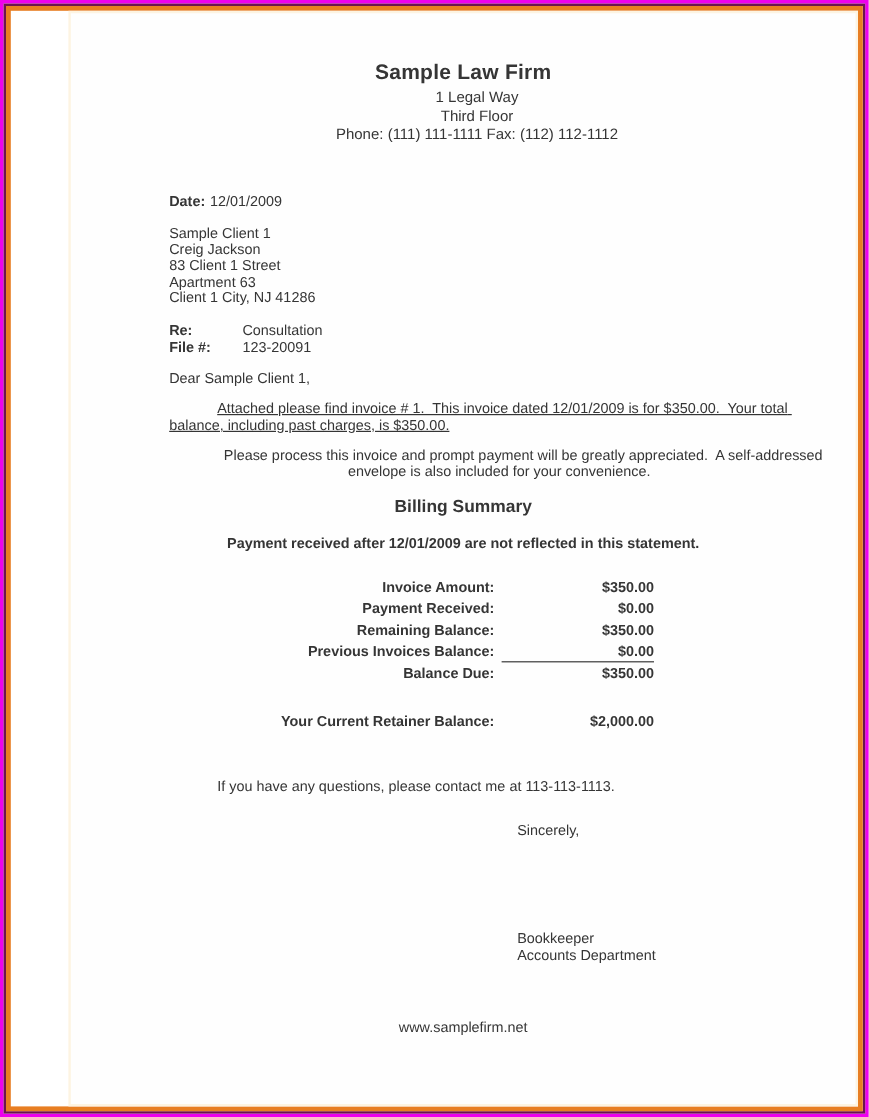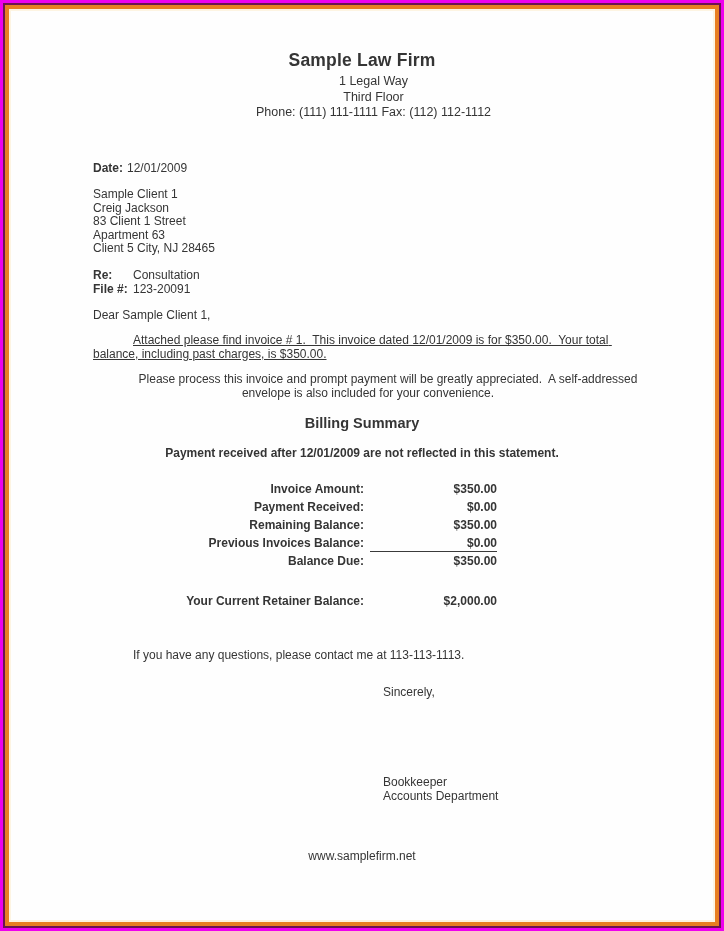--- a/index.html
+++ b/index.html
@@ -16,20 +16,21 @@
   }
   .frame-mid {
     width: 100%;
     height: 100%;
     border: 2px solid var(--border-mid, #6b1450);
   }
   .frame-inner {
     width: 100%;
     height: 100%;
     border: 4px solid var(--border-inner, #e87e22);
+    padding-left: 48px;
   }
   .page {
     position: relative;
     width: 100%;
     height: 100%;
     background: #fefefe;
     box-shadow: inset 0 0 0 2px #fdf4e2;
     font-family: "Liberation Sans", "DejaVu Sans", sans-serif;
     color: var(--text, #353535);
     font-size: 12px;
@@ -67,21 +68,21 @@
     left: 84px;
     line-height: 13.5px;
   }
 
   .refile {
     position: absolute;
     top: 259px;
     left: 84px;
     line-height: 14px;
   }
-  .refile-row { display: flex; }
+  .refile-row { display: flex; gap: 21px; }
   .refile-label {
     font-weight: bold;
     width: 40px;
     flex: 0 0 40px;
   }
 
   .salutation {
     position: absolute;
     top: 299px;
     left: 84px;
@@ -194,21 +195,21 @@
           <div class="address-line">Phone: (111) 111-1111 Fax: (112) 112-1112</div>
         </div>
 
         <div class="date-line"><b>Date:</b><span>12/01/2009</span></div>
 
         <div class="recipient">
           <div>Sample Client 1</div>
           <div>Creig Jackson</div>
           <div>83 Client 1 Street</div>
           <div>Apartment 63</div>
-          <div>Client 5 City, NJ 28465</div>
+          <div>Client 1 City, NJ 41286</div>
         </div>
 
         <div class="refile">
           <div class="refile-row">
             <span class="refile-label">Re:</span>
             <span>Consultation</span>
           </div>
           <div class="refile-row">
             <span class="refile-label">File #:</span>
             <span>123-20091</span>

